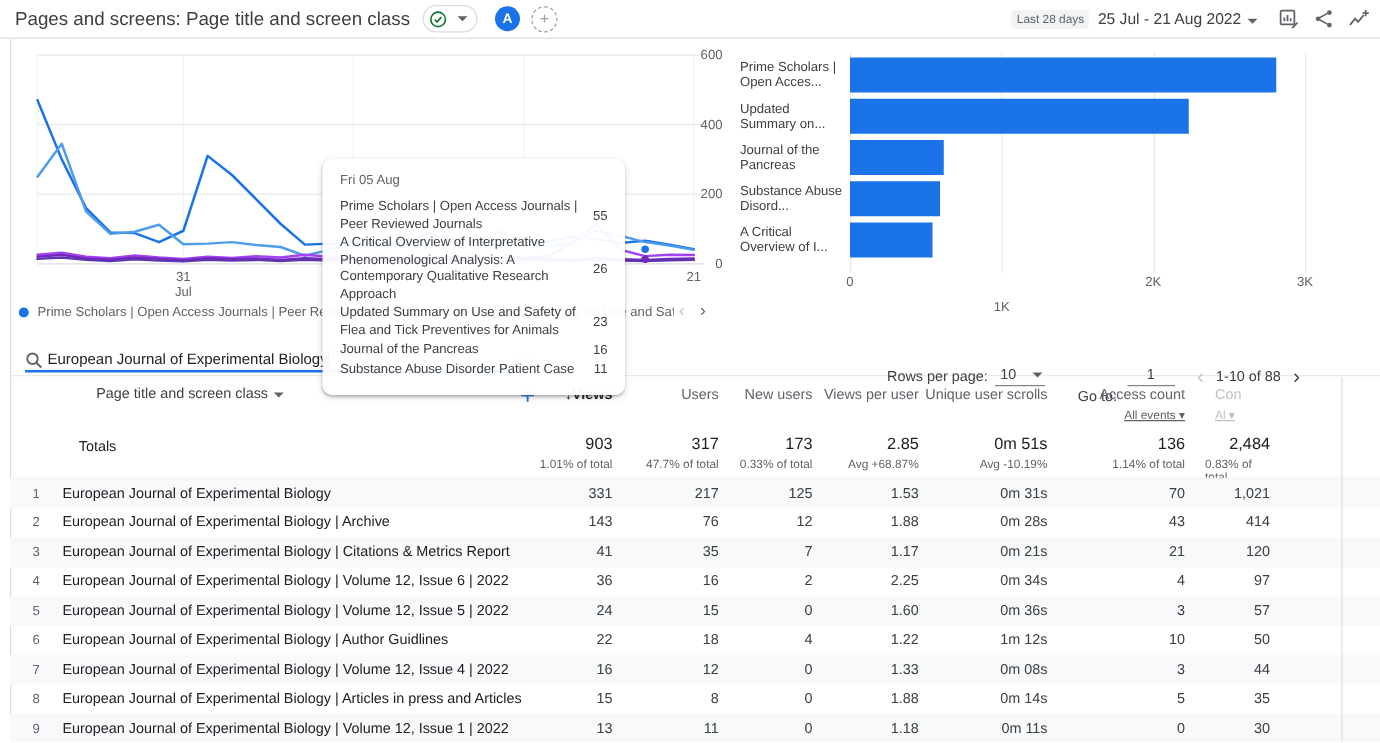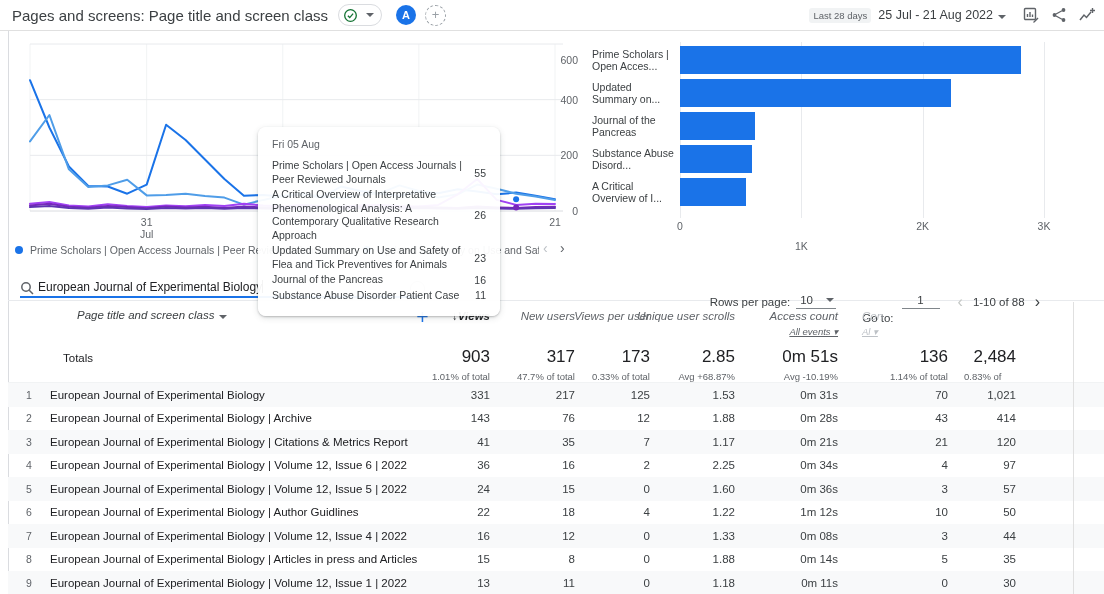--- a/index.html
+++ b/index.html
@@ -62,33 +62,33 @@
   .controls-border{position:absolute;left:8px;top:300px;width:1096px;height:1px;background:#e8eaed;}
   .controls-right{position:absolute;right:64px;top:279px;display:flex;align-items:center;
                   font-size:11.5px;color:#3c4043;white-space:nowrap;}
   .sel-val{border-bottom:1px solid #80868b;padding:0 2px 2px 4px;margin-left:6px;display:inline-flex;align-items:center;width:34px;justify-content:space-between;}
   .goto-val{border-bottom:1px solid #80868b;padding:0 2px 2px 2px;margin-left:8px;width:34px;text-align:center;}
   .pg-prev{color:#c4c7c5;font-size:16px;margin:0 10px 0 18px;}
   .pg-next{color:#3c4043;font-size:16px;margin-left:10px;}
 
   
   .trow{display:grid;grid-template-columns:42px 368px 88px 85px 75px 85px 103px 110px 68px 72px;}
-  #table-header{position:absolute;left:8px;top:302px;width:1096px;height:42px;font-style:italic;}
+  #table-header{position:absolute;left:8px;top:302px;width:1096px;height:42px;}
   #totals-row{position:absolute;left:8px;top:344px;width:1096px;height:38px;}
   #rows{position:absolute;left:8px;top:382px;width:1096px;border-top:1px solid #f1f3f4;}
   .dimcell{padding:7px 0 0 27px;font-size:11.5px;color:#3c4043;white-space:nowrap;}
   .plus-btn{position:absolute;left:408px;top:3px;color:#1a73e8;font-size:21px;font-weight:400;}
   .hcell{display:flex;flex-direction:column;align-items:flex-end;padding:7px 16px 0 0;}
   .hline{font-size:11.5px;color:#5f6368;white-space:nowrap;line-height:14px;}
   .hline.sorted{color:#202124;font-weight:bold;}
   .hsub{font-size:9.5px;color:#5f6368;text-decoration:underline;white-space:nowrap;margin-top:3px;}
   .ghost .hline,.ghost .hsub{color:#bdc1c6;}
   .hcell.ghost{align-items:flex-start;padding-left:8px;padding-right:0;}
   .tcell{display:flex;flex-direction:column;align-items:flex-end;padding:3px 16px 0 0;}
-  .tmain{font-size:17px;color:#202124;}
+  .tmain{font-size:13px;color:#202124;}
   .tsub{font-size:9.5px;color:#5f6368;margin-top:4px;}
   .totlab{padding:8px 0 0 13px;font-size:11.5px;color:#202124;}
   .drow{height:23.5px;align-items:center;}
   .drow.odd{background:#f8f9fa;}
   .num{font-size:10.5px;color:#5f6368;text-align:center;}
   .rtitle{font-size:11.5px;color:#202124;white-space:nowrap;overflow:hidden;padding-right:8px;}
   .vcell{font-size:11.5px;color:#3c4043;text-align:right;padding-right:16px;}
   .col-divider{position:absolute;left:1073px;top:302px;width:1px;height:292px;background:#e0e0e0;}
 </style>
 </head>
@@ -148,21 +148,21 @@
         <line x1="10" y1="175" x2="543" y2="175" stroke="#dadce0" stroke-width="1"></line>
         <polyline points="10.0,44.2 29.4,91.5 48.9,130.5 68.3,149.9 87.8,150.5 107.2,157.7 126.7,148.6 146.1,88.7 165.6,104.0 185.0,123.5 204.4,143.0 223.9,159.7 243.3,158.9 262.8,160.5 282.2,158.3 301.7,161.6 321.1,150.5 340.6,155.0 360.0,157.7 379.4,159.7 398.9,155.5 418.3,157.2 437.8,153.3 457.2,155.5 476.7,158.3 496.1,156.6 515.6,159.7 535.0,163.3" fill="none" stroke="#1a73e8" stroke-width="2" stroke-linejoin="round" stroke-linecap="round"></polyline>
         <polyline points="10.0,105.4 29.4,79.0 48.9,133.3 68.3,151.1 87.8,149.4 107.2,143.8 126.7,159.4 146.1,158.9 165.6,157.7 185.0,160.0 204.4,161.6 223.9,168.6 243.3,163.9 262.8,159.7 282.2,157.7 301.7,160.5 321.1,162.2 340.6,158.9 360.0,157.2 379.4,149.4 398.9,155.0 418.3,161.6 437.8,158.3 457.2,148.6 476.7,152.7 496.1,157.7 515.6,160.5 535.0,163.9" fill="none" stroke="#4f9de8" stroke-width="2" stroke-linejoin="round" stroke-linecap="round"></polyline>
         <polyline points="10.0,167.8 29.4,166.1 48.9,169.4 68.3,170.5 87.8,168.3 107.2,170.0 126.7,171.1 146.1,169.4 165.6,170.3 185.0,168.9 204.4,170.0 223.9,167.8 243.3,169.4 262.8,170.5 282.2,168.9 301.7,170.0 321.1,170.8 340.6,169.4 360.0,168.9 379.4,170.0 398.9,170.5 418.3,168.9 437.8,158.3 457.2,143.0 476.7,163.9 496.1,168.9 515.6,167.8 535.0,168.0" fill="none" stroke="#a142f4" stroke-width="2" stroke-linejoin="round" stroke-linecap="round"></polyline>
         <polyline points="10.0,169.4 29.4,167.8 48.9,170.8 68.3,171.7 87.8,170.0 107.2,171.1 126.7,172.2 146.1,170.5 165.6,171.4 185.0,170.8 204.4,171.9 223.9,170.5 243.3,171.4 262.8,172.2 282.2,170.5 301.7,171.1 321.1,171.9 340.6,170.8 360.0,171.4 379.4,171.9 398.9,170.8 418.3,171.4 437.8,171.9 457.2,170.5 476.7,171.4 496.1,171.9 515.6,171.1 535.0,170.8" fill="none" stroke="#7627bb" stroke-width="2" stroke-linejoin="round" stroke-linecap="round"></polyline>
         <polyline points="10.0,171.1 29.4,170.0 48.9,171.9 68.3,172.8 87.8,171.4 107.2,172.5 126.7,173.1 146.1,171.9 165.6,172.5 185.0,171.9 204.4,172.8 223.9,171.9 243.3,172.5 262.8,173.1 282.2,171.9 301.7,172.5 321.1,173.1 340.6,171.9 360.0,172.5 379.4,172.8 398.9,171.9 418.3,172.5 437.8,172.8 457.2,171.9 476.7,172.5 496.1,172.8 515.6,172.2 535.0,171.9" fill="none" stroke="#5e35b1" stroke-width="2" stroke-linejoin="round" stroke-linecap="round"></polyline>
         <circle cx="496.1111111111111" cy="163.31" r="3" fill="#1a73e8"></circle>
         <circle cx="496.1111111111111" cy="171.38166666666666" r="3" fill="#7627bb"></circle>
       </svg>
     <div id="ylabs">
-        <div class="ylab" style="left: 556px; top: 24px;">600</div>
+        <div class="ylab" style="left: 556px; top: 8px;">600</div>
         <div class="ylab" style="left: 556px; top: 63.6667px;">400</div>
         <div class="ylab" style="left: 556px; top: 119.333px;">200</div>
         <div class="ylab" style="left: 556px; top: 175px;">0</div>
       </div>
     <div id="xlabs">
         <div class="xlab" style="left: 129.667px; top: 186px;">
           <div>31</div>
           <div>Jul</div>
         </div>
         <div class="xlab" style="left: 265.778px; top: 186px;">
@@ -260,20 +260,23 @@
   <div id="table-header" class="trow">
     <div></div>
     <div class="dimcell">
       <span>Page title and screen class</span><span class="caret"></span>
       <span class="plus-btn">+</span>
     </div>
   <div class="hcell">
         <span class="hline sorted">↓Views</span>
       </div>
       <div class="hcell">
+        <span class="hline">Users</span>
+      </div>
+      <div class="hcell">
         <span class="hline">New users</span>
       </div>
       <div class="hcell">
         <span class="hline">Views per user</span>
       </div>
       <div class="hcell">
         <span class="hline">Unique user scrolls</span>
       </div>
       <div class="hcell">
         <span class="hline">Access count</span>

